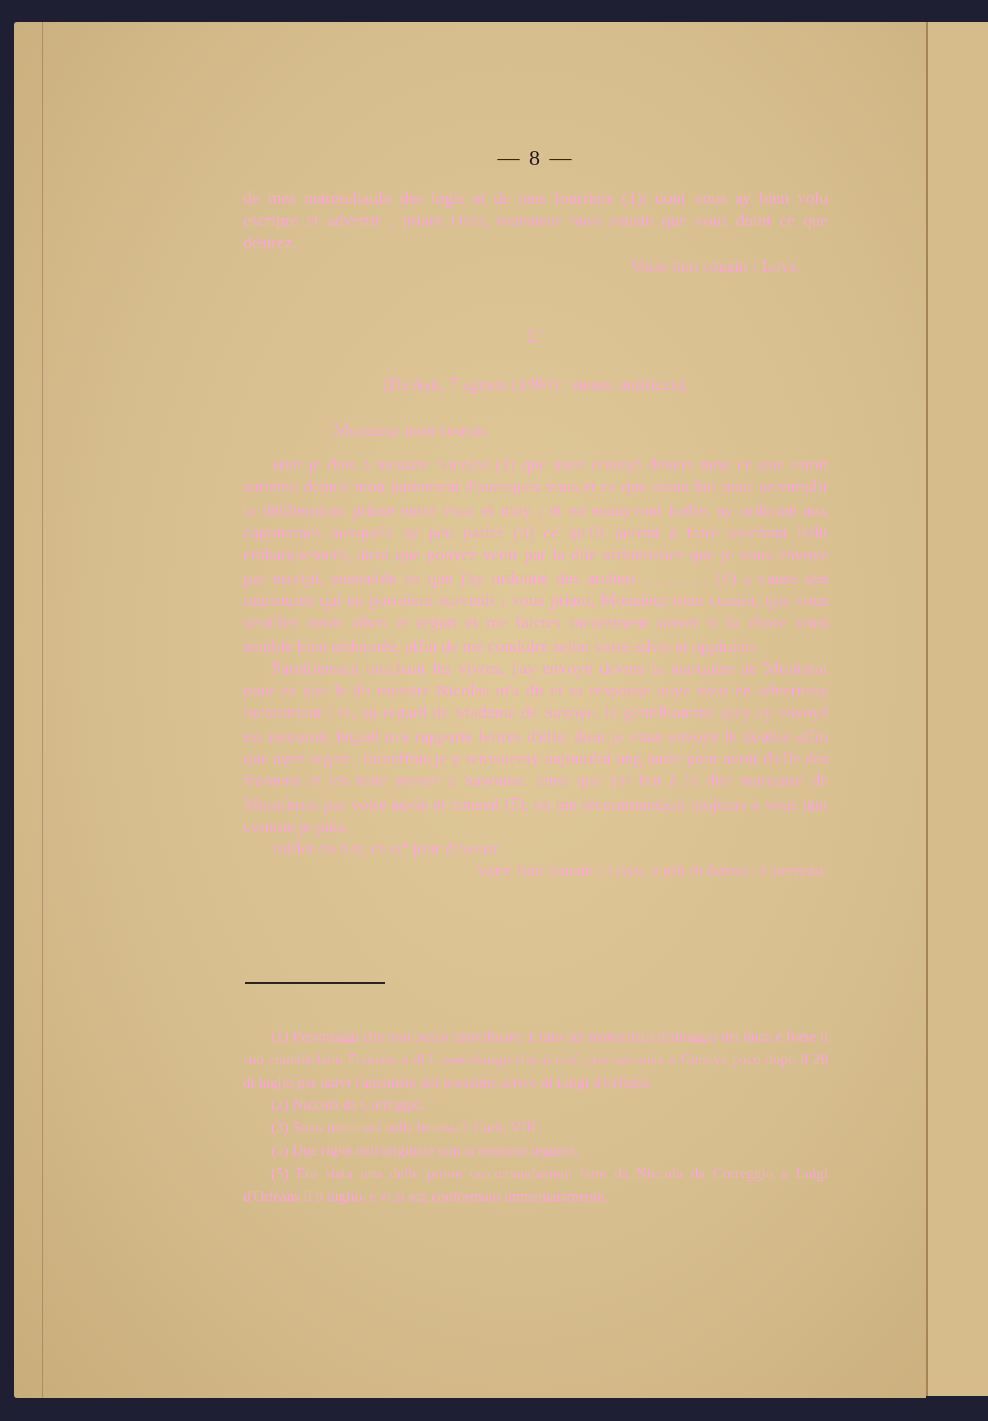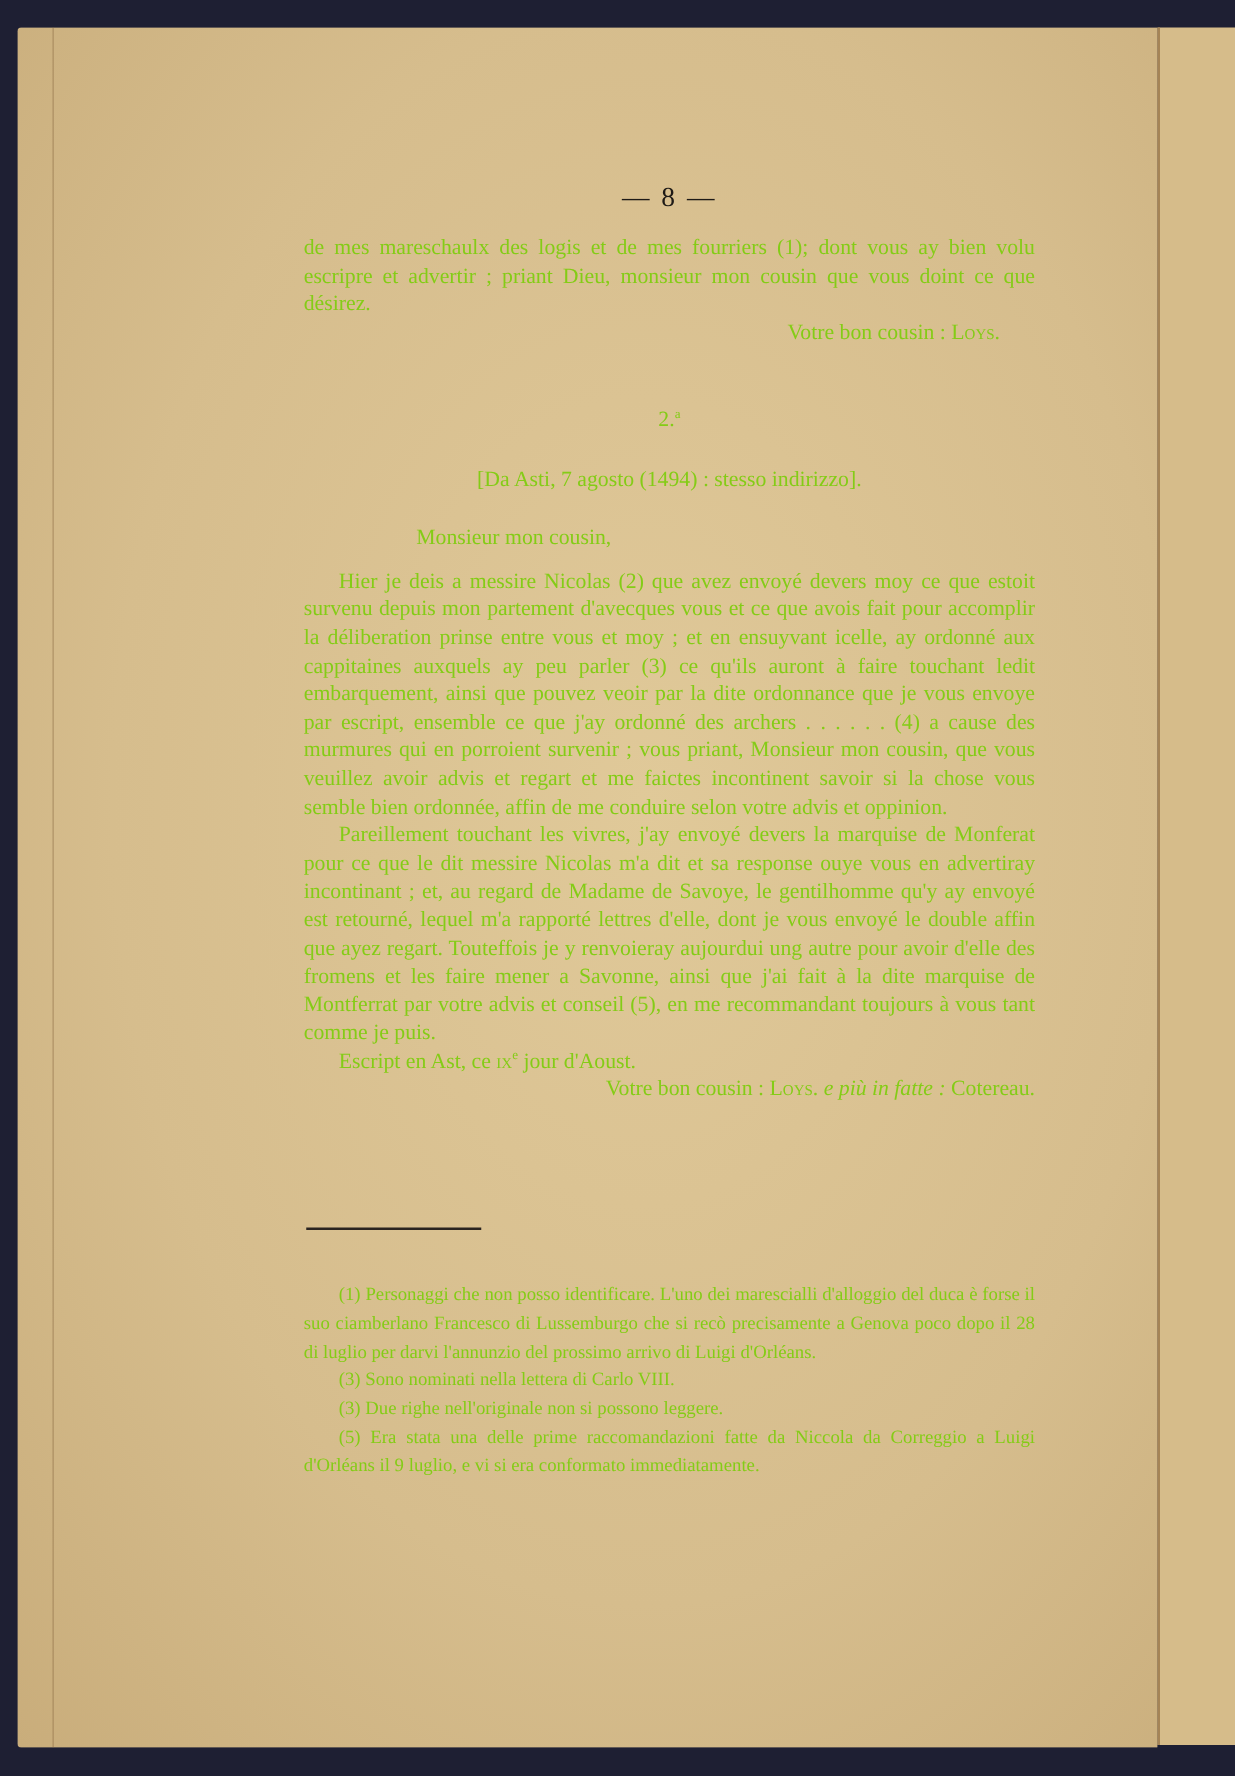--- a/index.html
+++ b/index.html
@@ -41,21 +41,21 @@
       width: 62px;
       height: 1374px;
       background: #d6bc8a;
       border-left: 2px solid #a58456;
     }
     .text {
       position: absolute;
       left: 243px;
       width: 585px;
       font-family: "Liberation Serif", "DejaVu Serif", serif;
-      color: #84cc16;
+      color: #f9a8d4;
       font-size: 17.4px;
       line-height: 22.6px;
     }
     .page-number {
       position: absolute;
       top: 145px;
       left: 243px;
       width: 585px;
       text-align: center;
       font-family: "Liberation Serif", serif;
@@ -98,25 +98,26 @@
     <p class="p">de mes mareschaulx des logis et de mes fourriers (1); dont vous ay bien volu escripre et advertir ; priant Dieu, monsieur mon cousin que vous doint ce que désirez.</p>
     <p class="p right"><span>Votre bon cousin : </span><span class="sc">Loys.</span></p>
   </div>
 
   <div class="text" style="top:324px;">
     <p class="p center"><span>2.</span><span class="sup">a</span></p>
     <p class="p center" style="margin-top:25px;">[Da Asti, 7 agosto (1494) : stesso indirizzo].</p>
     <p class="p" style="margin-top:24px; padding-left:90px;">Monsieur mon cousin,</p>
     <p class="p indent" style="margin-top:12px;">Hier je deis a messire Nicolas (2) que avez envoyé devers moy ce que estoit survenu depuis mon partement d'avecques vous et ce que avois fait pour accomplir la déliberation prinse entre vous et moy ; et en ensuyvant icelle, ay ordonné aux cappitaines auxquels ay peu parler (3) ce qu'ils auront à faire touchant ledit embarquement, ainsi que pouvez veoir par la dite ordonnance que je vous envoye par escript, ensemble ce que j'ay ordonné des archers . . . . . . (4) a cause des murmures qui en porroient survenir ; vous priant, Monsieur mon cousin, que vous veuillez avoir advis et regart et me faictes incontinent savoir si la chose vous semble bien ordonnée, affin de me conduire selon votre advis et oppinion.</p>
     <p class="p indent">Pareillement touchant les vivres, j'ay envoyé devers la marquise de Monferat pour ce que le dit messire Nicolas m'a dit et sa response ouye vous en advertiray incontinant ; et, au regard de Madame de Savoye, le gentilhomme qu'y ay envoyé est retourné, lequel m'a rapporté lettres d'elle, dont je vous envoyé le double affin que ayez regart. Touteffois je y renvoieray aujourdui ung autre pour avoir d'elle des fromens et les faire mener a Savonne, ainsi que j'ai fait à la dite marquise de Montferrat par votre advis et conseil (5), en me recommandant toujours à vous tant comme je puis.</p>
-    <p class="p indent"><span>Escript en Ast, ce </span><span class="sc">ix</span><span class="sup">e</span><span> jour d'Aoust.</span></p>
-    <p class="p right" style="padding-right:0;"><span>Votre bon cousin : </span><span class="sc">Loys.</span><span class="it"> e più in fatte : </span><span>Cotereau.</span></p>
+    <p class="p indent"><span>Juillet en Ast, ce </span><span class="sc">ix</span><span class="sup">e</span><span> jour d'Aoust.</span></p>
+    <p class="p right" style="padding-right:0;"><span>Votre bon cousin : </span><span class="sc">Loys.</span><span class="it"> e più in basso : </span><span>Cotereau.</span></p>
   </div>
 
   <div class="rule"></div>
 
   <div class="text footnotes">
     <p class="p indent">(1) Personaggi che non posso identificare. L'uno dei marescialli d'alloggio del duca è forse il suo ciamberlano Francesco di Lussemburgo che si recò precisamente a Genova poco dopo il 28 di luglio per darvi l'annunzio del prossimo arrivo di Luigi d'Orléans.</p>
+    <p class="p indent">(2) Niccola da Correggio.</p>
     <p class="p indent">(3) Sono nominati nella lettera di Carlo VIII.</p>
     <p class="p indent">(3) Due righe nell'originale non si possono leggere.</p>
     <p class="p indent">(5) Era stata una delle prime raccomandazioni fatte da Niccola da Correggio a Luigi d'Orléans il 9 luglio, e vi si era conformato immediatamente.</p>
   </div>
 </div>
 
 </body></html>

